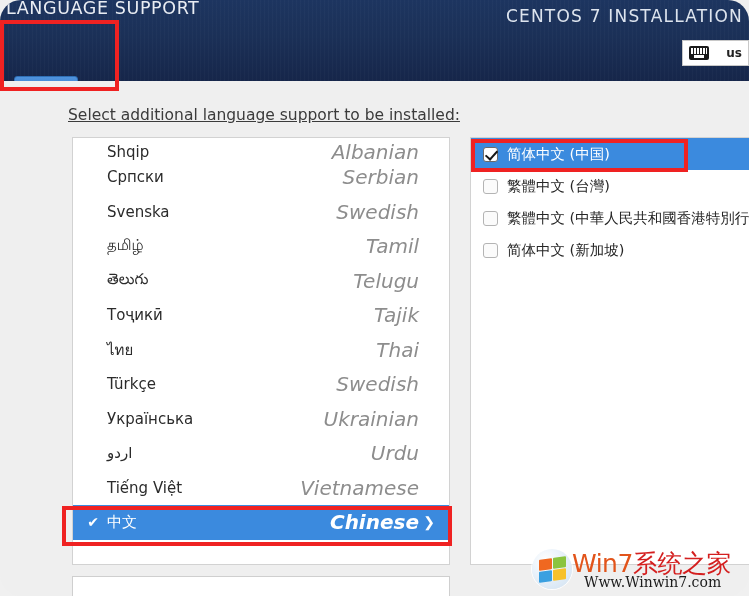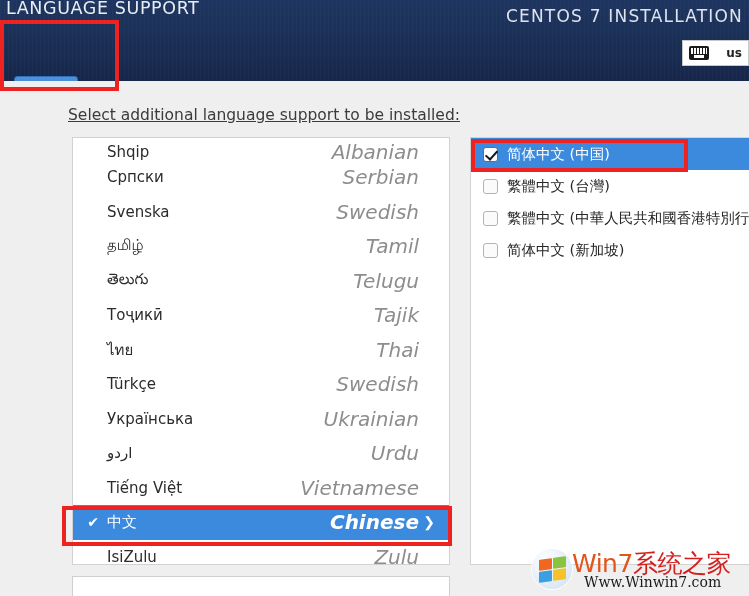--- a/index.html
+++ b/index.html
@@ -11,20 +11,21 @@
     font-family: "DejaVu Sans", "Liberation Sans", sans-serif;
     background: #f0f0f0;
   }
 
   #screen {
     position: relative;
     width: 749px;
     height: 596px;
     overflow: hidden;
     background: #efefef;
+    border-radius: 21px;
   }
 
   
   .header {
     position: absolute;
     left: 0; top: 0;
     width: 749px; height: 81px;
     background:
       repeating-linear-gradient(90deg,
         rgba(255,255,255,0.022) 0px,
@@ -382,26 +383,20 @@
         <span class="lang-native">Tiếng Việt</span>
         <span class="lang-english">Vietnamese</span>
         <span class="lang-chevron"></span>
       </div>
       <div class="lang-row selected">
         <span class="lang-check">✔</span>
         <span class="lang-native">中文</span>
         <span class="lang-english">Chinese</span>
         <span class="lang-chevron">❯</span>
       </div>
-      <div class="lang-row">
-        <span class="lang-check"></span>
-        <span class="lang-native">IsiZulu</span>
-        <span class="lang-english">Zulu</span>
-        <span class="lang-chevron"></span>
-      </div>
     </div>
 
   <div class="search-box" title=""></div>
 
   <div class="locale-panel" id="locale-panel">
       <div class="locale-row selected">
         <span class="cb checked"></span>
         <span class="locale-label">简体中文 (中国)</span>
       </div>
       <div class="locale-row">

